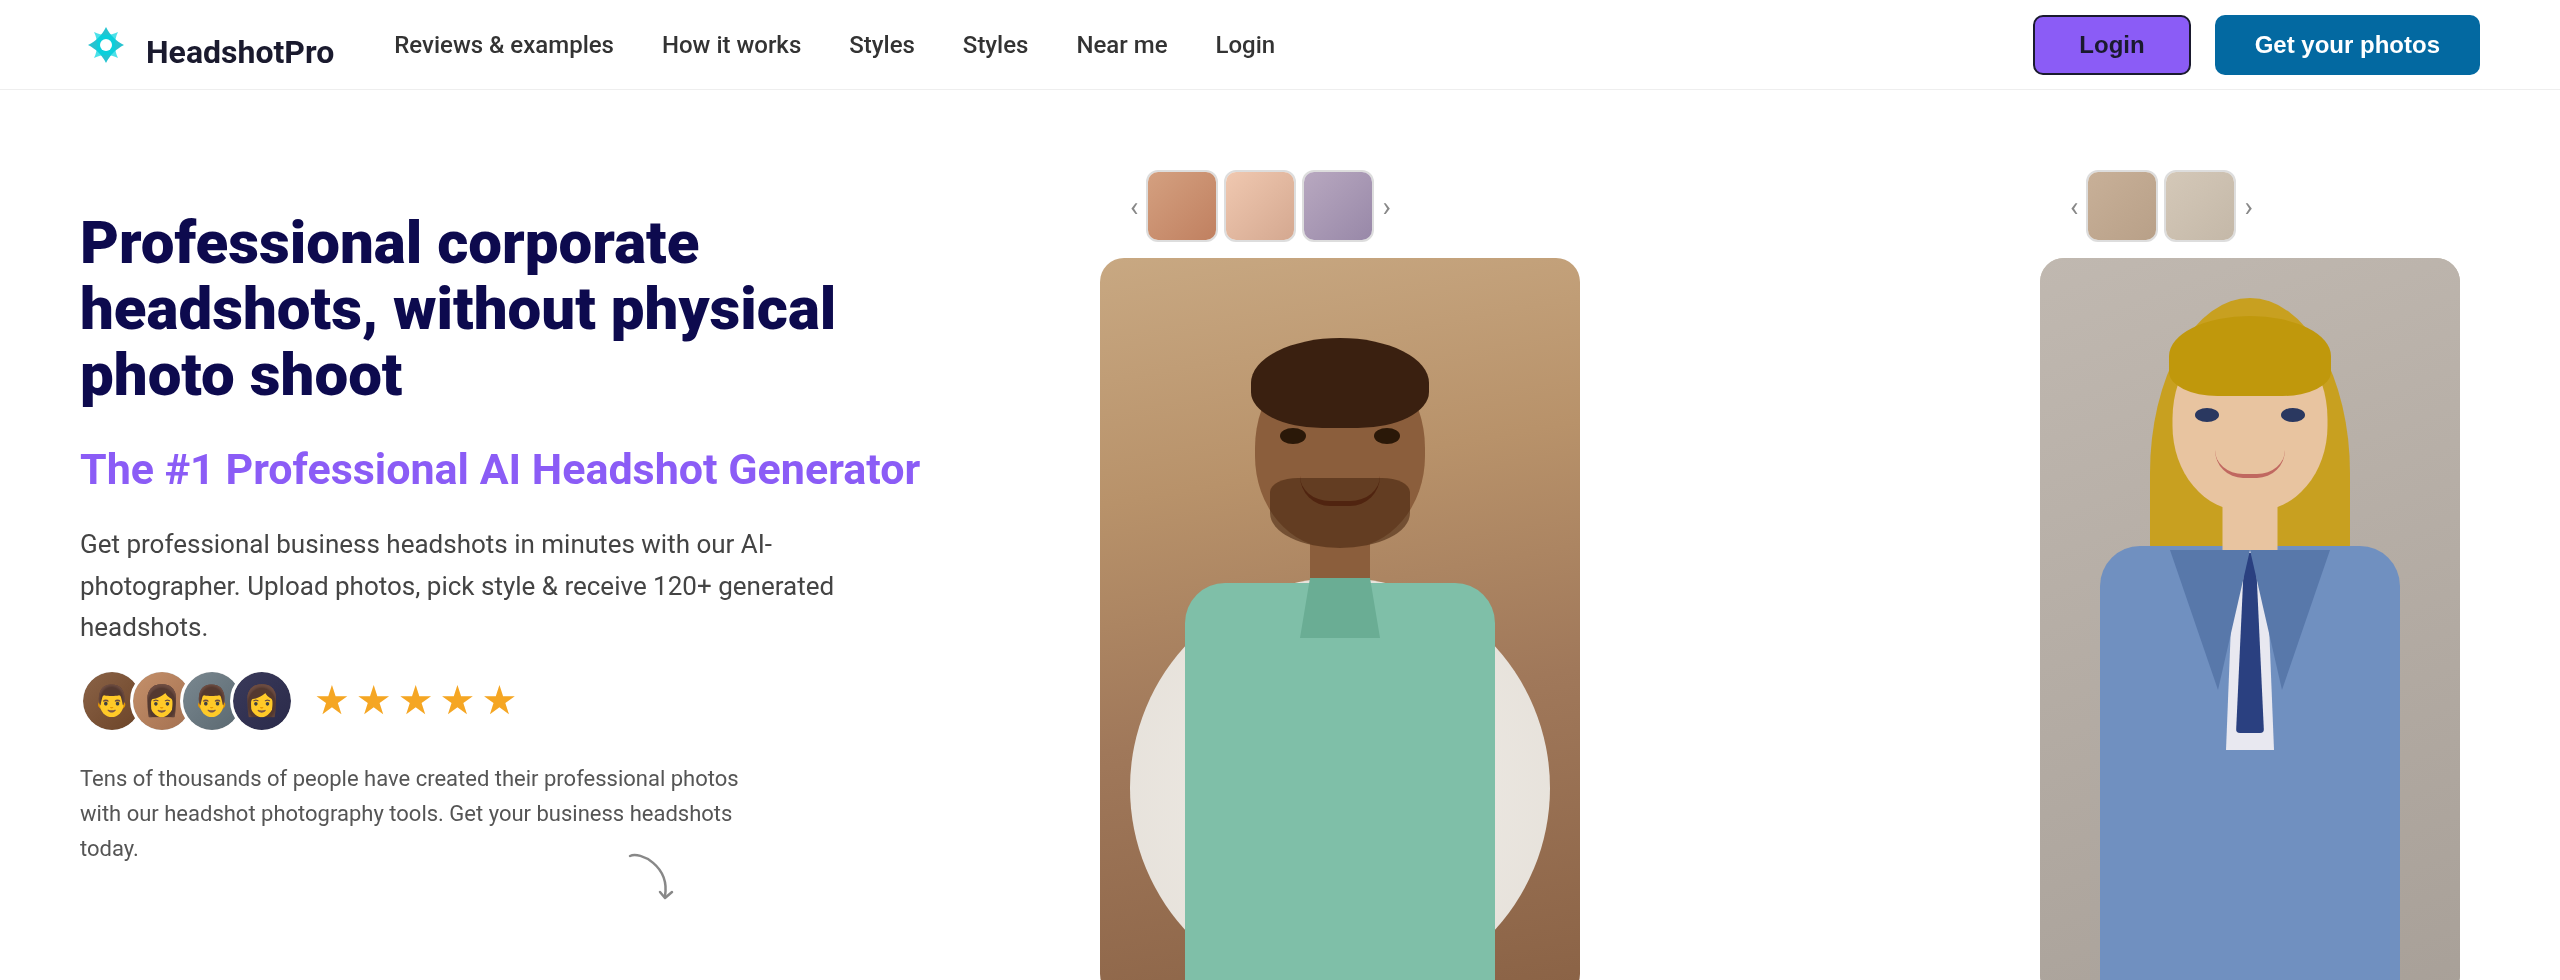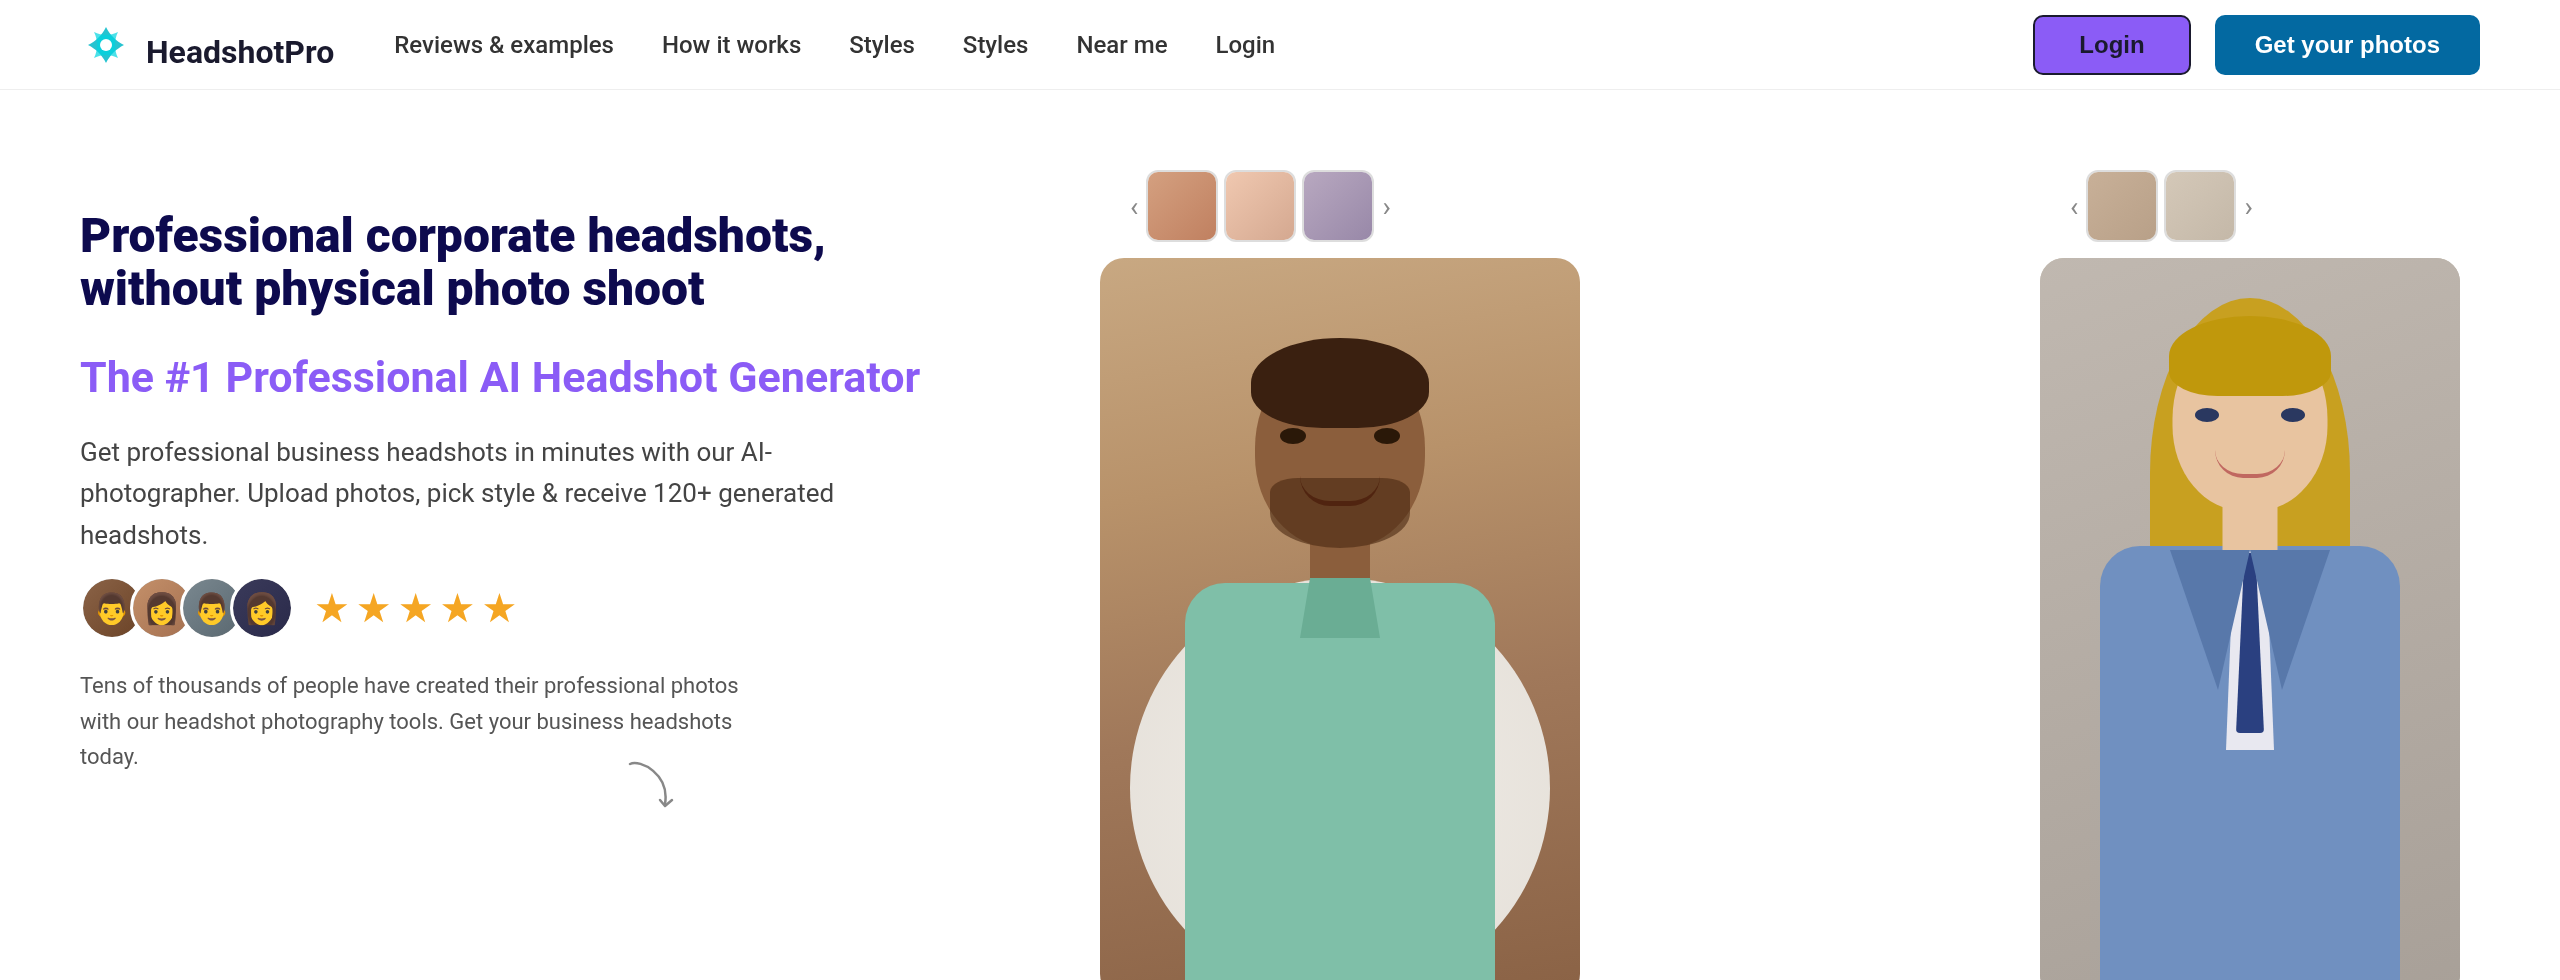--- a/index.html
+++ b/index.html
@@ -86,21 +86,21 @@
       align-items: flex-start;
       padding: 80px 80px 0 80px;
       gap: 60px;
       min-height: 890px;
     }
     .hero-left {
       flex: 0 0 900px;
       padding-top: 40px;
     }
     .hero-title {
-      font-size: 48px;
+      font-size: 60px;
       font-weight: 900;
       color: #0d0a4e;
       line-height: 1.1;
       margin-bottom: 36px;
     }
     .hero-subtitle {
       font-size: 43px;
       font-weight: 700;
       color: #8b5cf6;
       margin-bottom: 30px;

